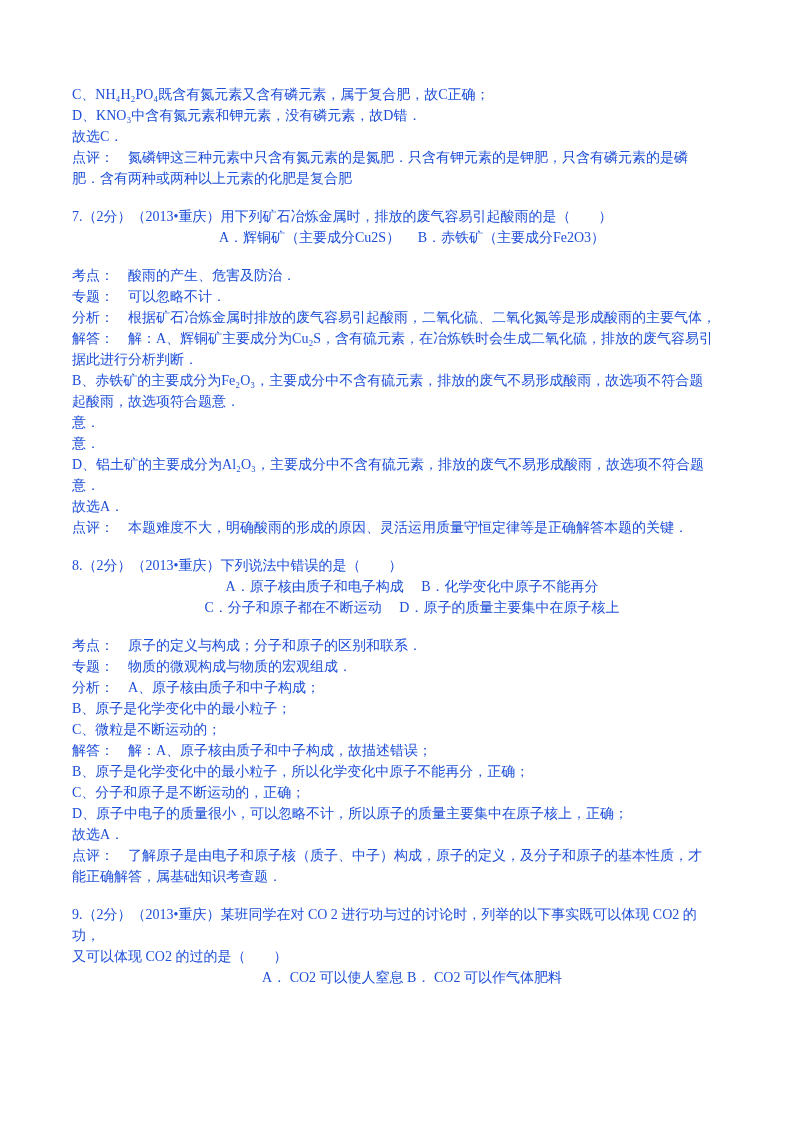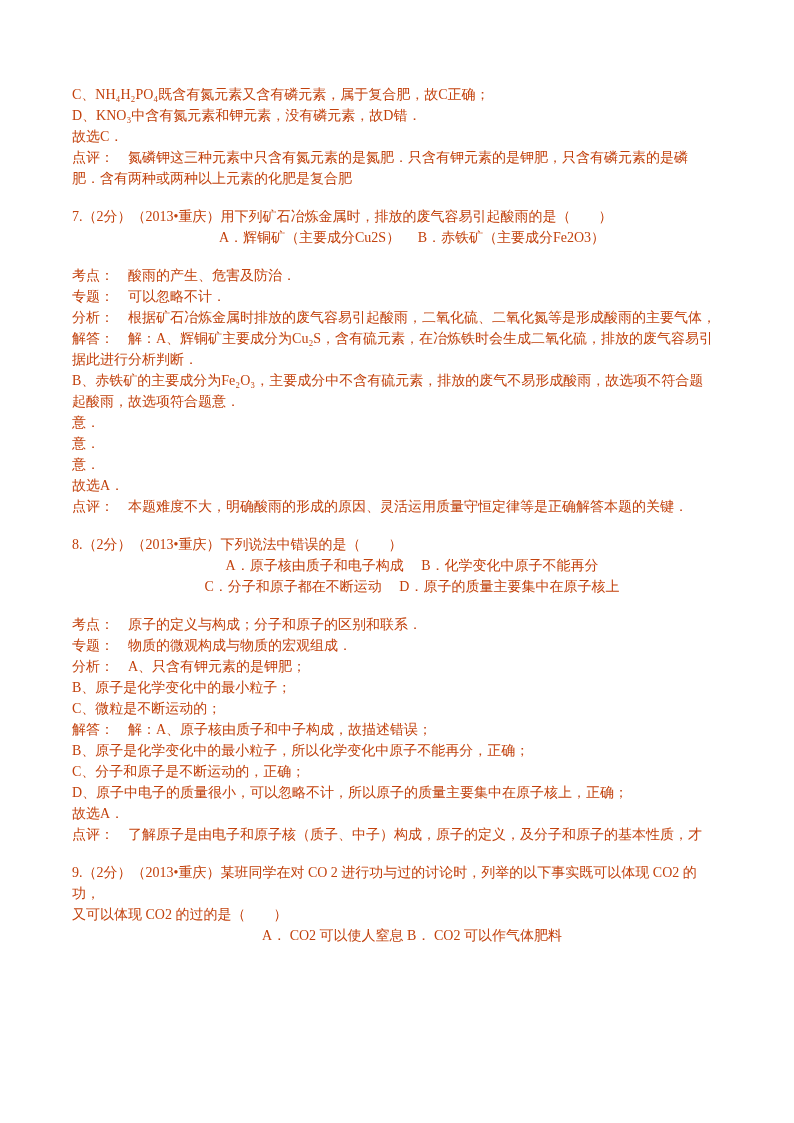--- a/index.html
+++ b/index.html
@@ -9,21 +9,21 @@
   }
   .page {
     position: relative;
     width: 794px;
     height: 1123px;
     background: #ffffff;
     box-sizing: border-box;
     padding: 84px 72px 0 72px;
     font-family: "Liberation Serif", "DejaVu Serif", serif;
     font-size: 14px;
-    color: #c2410c;
+    color: #1d4ed8;
     overflow: hidden;
   }
   .line {
     line-height: 21px;
     min-height: 21px;
     white-space: pre-wrap;
   }
   .line.option {
     padding-left: 30px;
     text-align: center;
@@ -48,37 +48,39 @@
       <div class="blank"></div>
       <div class="line normal">考点：　酸雨的产生、危害及防治．</div>
       <div class="line normal">专题：　可以忽略不计．</div>
       <div class="line normal">分析：　根据矿石冶炼金属时排放的废气容易引起酸雨，二氧化硫、二氧化氮等是形成酸雨的主要气体，</div>
       <div class="line normal">解答：　解：A、辉铜矿主要成分为Cu₂S，含有硫元素，在冶炼铁时会生成二氧化硫，排放的废气容易引</div>
       <div class="line normal">据此进行分析判断．</div>
       <div class="line normal">B、赤铁矿的主要成分为Fe₂O₃，主要成分中不含有硫元素，排放的废气不易形成酸雨，故选项不符合题</div>
       <div class="line normal">起酸雨，故选项符合题意．</div>
       <div class="line normal">意．</div>
       <div class="line normal">意．</div>
+      <div class="line normal">D、铝土矿的主要成分为Al₂O₃，主要成分中不含有硫元素，排放的废气不易形成酸雨，故选项不符合题</div>
       <div class="line normal">意．</div>
       <div class="line normal">故选A．</div>
       <div class="line normal">点评：　本题难度不大，明确酸雨的形成的原因、灵活运用质量守恒定律等是正确解答本题的关键．</div>
       <div class="blank"></div>
       <div class="line normal">8.（2分）（2013•重庆）下列说法中错误的是（　　）</div>
       <div class="line option">A．原子核由质子和电子构成　 B．化学变化中原子不能再分</div>
       <div class="line option">C．分子和原子都在不断运动　 D．原子的质量主要集中在原子核上</div>
       <div class="blank"></div>
       <div class="line normal">考点：　原子的定义与构成；分子和原子的区别和联系．</div>
       <div class="line normal">专题：　物质的微观构成与物质的宏观组成．</div>
-      <div class="line normal">分析：　A、只含有钾元素的是钾肥；</div>
+      <div class="line normal">分析：　A、原子核由质子和中子构成；</div>
       <div class="line normal">B、原子是化学变化中的最小粒子；</div>
       <div class="line normal">C、微粒是不断运动的；</div>
       <div class="line normal">解答：　解：A、原子核由质子和中子构成，故描述错误；</div>
       <div class="line normal">B、原子是化学变化中的最小粒子，所以化学变化中原子不能再分，正确；</div>
       <div class="line normal">C、分子和原子是不断运动的，正确；</div>
       <div class="line normal">D、原子中电子的质量很小，可以忽略不计，所以原子的质量主要集中在原子核上，正确；</div>
       <div class="line normal">故选A．</div>
       <div class="line normal">点评：　了解原子是由电子和原子核（质子、中子）构成，原子的定义，及分子和原子的基本性质，才</div>
+      <div class="line normal">能正确解答，属基础知识考查题．</div>
       <div class="blank"></div>
       <div class="line normal">9.（2分）（2013•重庆）某班同学在对 CO 2 进行功与过的讨论时，列举的以下事实既可以体现 CO2 的功，</div>
       <div class="line normal">又可以体现 CO2 的过的是（　　）</div>
       <div class="line option">A． CO2 可以使人窒息 B． CO2 可以作气体肥料</div>
     </div>
 </div>
 
 </body></html>

